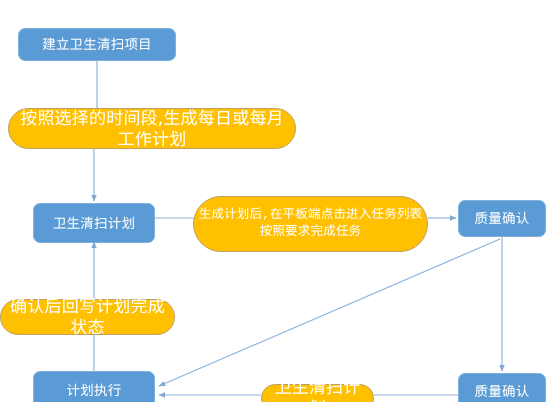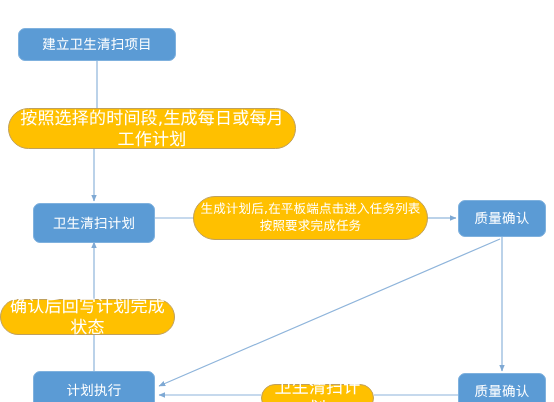--- a/index.html
+++ b/index.html
@@ -61,21 +61,21 @@
   }
   .oval.tall {
     font-size: 12.5px;
     line-height: 1.35;
   }
 
   
   #n-create        { left: 18px;  top: 10px;  width: 158px; height: 33px; }
   #n-gen-plan      { left: 8px;   top: 90px;  width: 288px; height: 41px; }
   #n-clean-plan    { left: 33px;  top: 185px; width: 122px; height: 40px; }
-  #n-tablet-note   { left: 193px; top: 178px; width: 235px; height: 44px; }
+  #n-tablet-note   { left: 193px; top: 178px; width: 235px; height: 56px; font-family: Liberation Mono, monospace; }
   #n-plan-exec     { left: 458px; top: 182px; width: 88px;  height: 37px; }
   #n-writeback     { left: 0;  top: 281px; width: 175px; height: 36px; }
   #n-exec-record   { left: 33px;  top: 353px; width: 122px; height: 38px; }
   #n-quality       { left: 458px; top: 355px; width: 88px;  height: 37px; }
   #n-inspect       { left: 261px; top: 366px; width: 113px; height: 28px; }
 </style>
 </head>
 <body>
 
 <div id="canvas">

